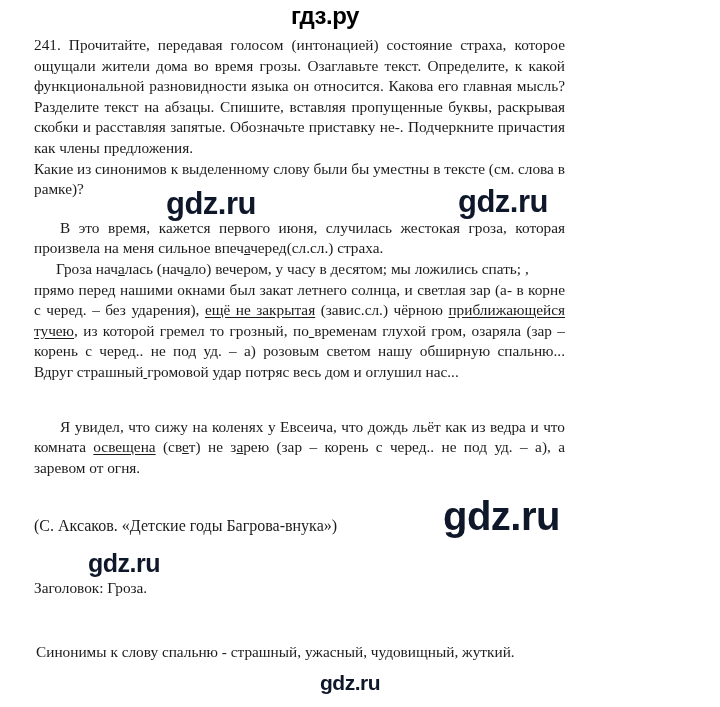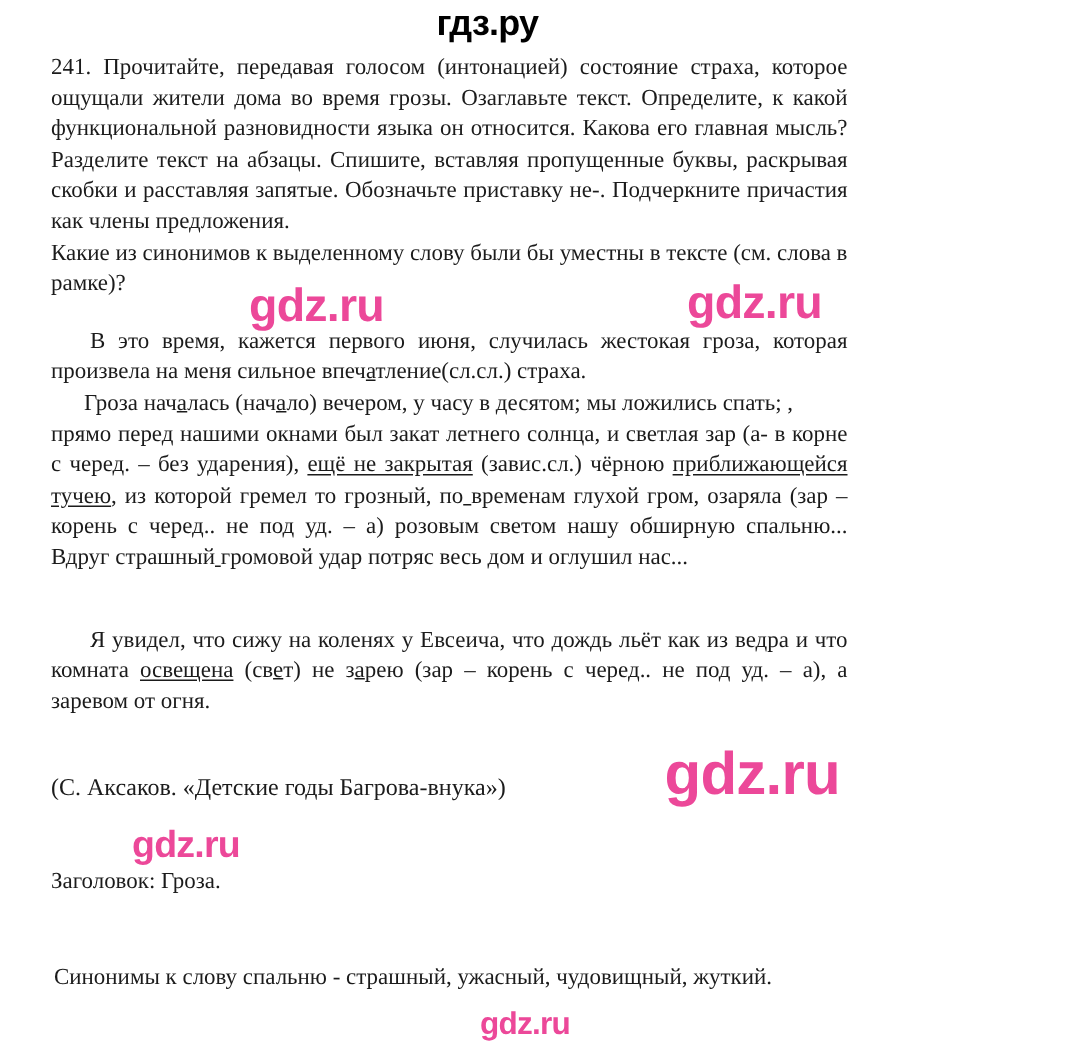--- a/index.html
+++ b/index.html
@@ -111,21 +111,21 @@
   .synonyms {
     margin: 44px 30px 0 36px;
     text-align: left;
   }
 
   
   .wm {
     position: absolute;
     font-family: "Liberation Sans", "DejaVu Sans", sans-serif;
     font-weight: bold;
-    color: #ec4899;
+    color: #0f172a;
     letter-spacing: -0.5px;
     z-index: 1;
     white-space: nowrap;
   }
   .wm-a { left: 166px; top: 186px; font-size: 31px; }
   .wm-b { left: 458px; top: 184px; font-size: 31px; }
   .wm-c { left: 443px; top: 494px; font-size: 40px; }
   .wm-d { left: 88px;  top: 549px; font-size: 25px; }
   .wm-e { left: 320px; top: 671px; font-size: 21px; }
 </style>
@@ -144,21 +144,21 @@
 
 <div class="page">
 
   <div class="task block">
     <p class="para-1">241. Прочитайте, передавая голосом (интонацией) состояние страха, которое ощущали жители дома во время грозы. Озаглавьте текст. Определите, к какой функциональной разновидности языка он относится. Какова его главная мысль? Разделите текст на абзацы. Спишите, вставляя пропущенные буквы, раскрывая скобки и расставляя запятые. Обозначьте приставку не-. Подчеркните причастия как члены предложения.</p>
     <p class="para-2">Какие из синонимов к выделенному слову были бы уместны в тексте (см. слова в рамке)?</p>
   </div>
 
   <div class="answer block">
 
-    <p class="indent"><span>В это время, кажется первого июня, случилась жестокая гроза, которая произвела на меня сильное впеч</span><span class="u-letter">а</span><span>тление(сл.сл.) страха.</span></p>
+    <p class="indent"><span>В это время, кажется первого июня, случилась жестокая гроза, которая произвела на меня сильное впеч</span><span class="u-letter">а</span><span>черед(сл.сл.) страха.</span></p>
 
     <p class="indent-sm"><span>Гроза нач</span><span class="u-letter">а</span><span>лась (нач</span><span class="u-letter">а</span><span>ло) вечером, у часу в десятом; мы ложились спать; ,</span></p>
 
 
     <p class="flat" style="text-align:justify;"><span>прямо перед нашими окнами был закат летнего солнца, и светлая зар (а- в корне с черед. – без ударения), </span><span class="u-phrase">ещё не закрытая</span><span> (завис.сл.) чёрною </span><span class="u-phrase">приближающейся тучею</span><span>, из которой гремел то грозный, по</span><span class="gap-mark"> </span><span>временам глухой гром, озаряла (зар – корень с черед.. не под уд. – а) розовым светом нашу обширную спальню... Вдруг страшный</span><span class="gap-mark"> </span><span>громовой удар потряс весь дом и оглушил нас...</span></p>
 
     <p class="indent" style="text-align:justify;margin-top:34px;"><span>Я увидел, что сижу на коленях у Евсеича, что дождь льёт как из ведра и что комната </span><span class="u-phrase">освещена</span><span> (св</span><span class="u-letter">е</span><span>т) не з</span><span class="u-letter">а</span><span>рею (зар – корень с черед.. не под уд. – а), а заревом от огня.</span></p>
 
   </div>
 

